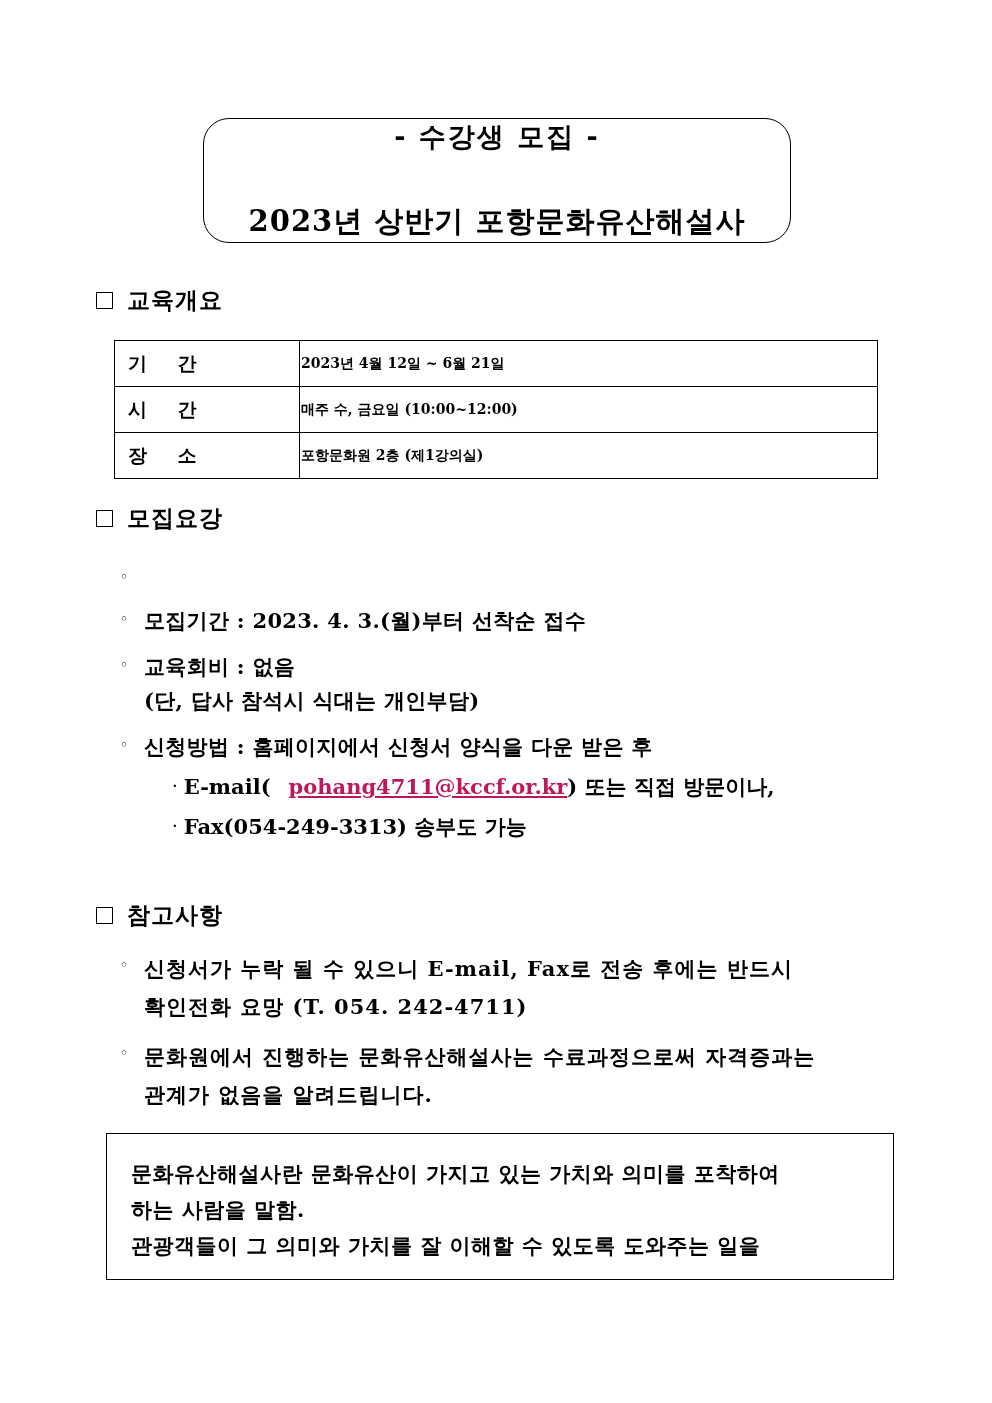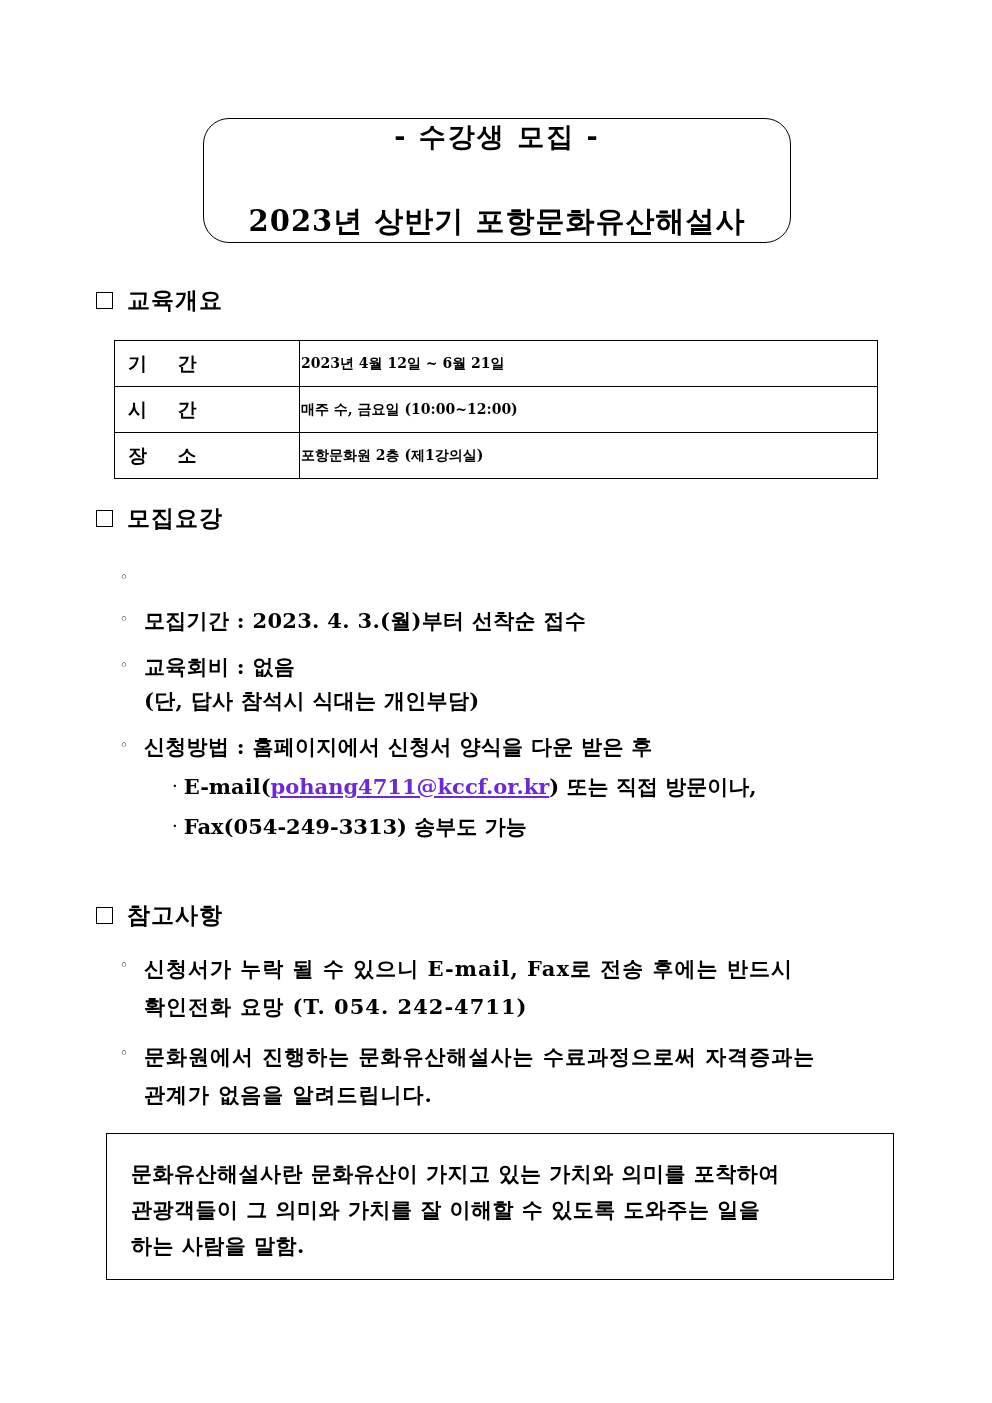--- a/index.html
+++ b/index.html
@@ -141,21 +141,22 @@
     align-items: flex-start;
     gap: 6px;
     margin-left: 28px;
     margin-top: 6px;
   }
   .dot-mark {
     font-size: 18px;
     line-height: 32px;
   }
   .email-link {
-    color: #6d28d9;
+    color: #be185d;
+    margin-left: 18px;
   }
 
   .notes .bullet-body {
     letter-spacing: 1px;
     line-height: 38px;
   }
 
   
   .def-box {
     position: absolute;
@@ -269,17 +270,17 @@
       <span>
         <div class="bullet-body">문화원에서 진행하는 문화유산해설사는 수료과정으로써 자격증과는</div>
         <div class="bullet-body">관계가 없음을 알려드립니다.</div>
       </span>
     </div>
 
   </div>
 
   <div class="def-box">
     <div class="def-line">문화유산해설사란 문화유산이 가지고 있는 가치와 의미를 포착하여</div>
+    <div class="def-line">하는 사람을 말함.</div>
     <div class="def-line">관광객들이 그 의미와 가치를 잘 이해할 수 있도록 도와주는 일을</div>
-    <div class="def-line">하는 사람을 말함.</div>
   </div>
 
 </div>
 
 </body></html>

